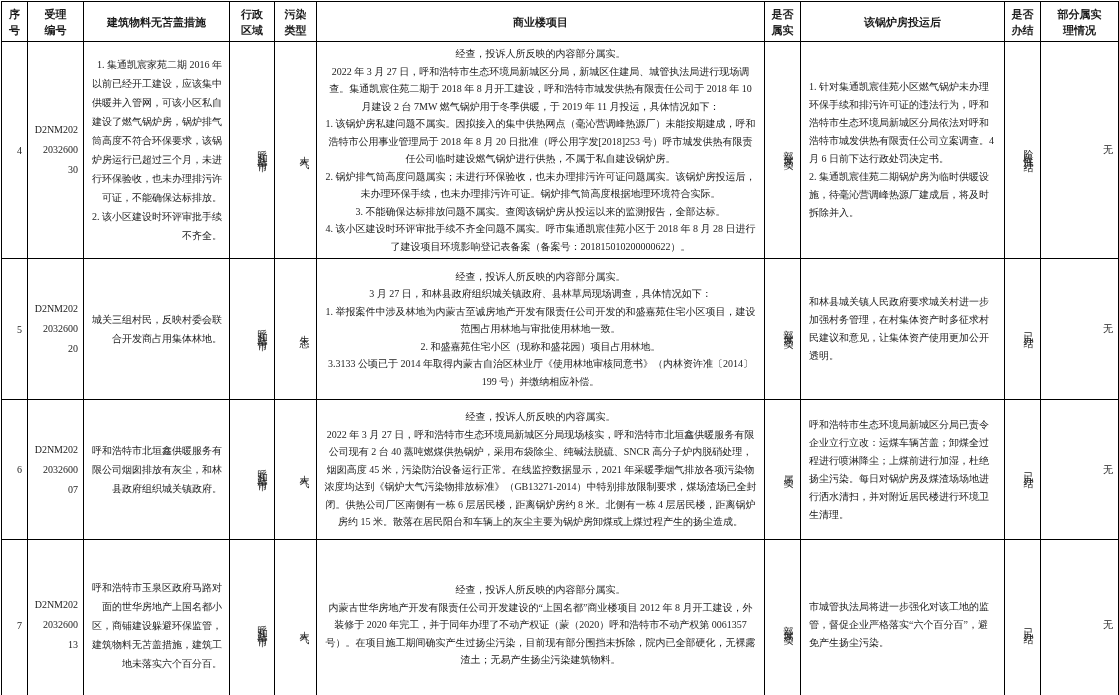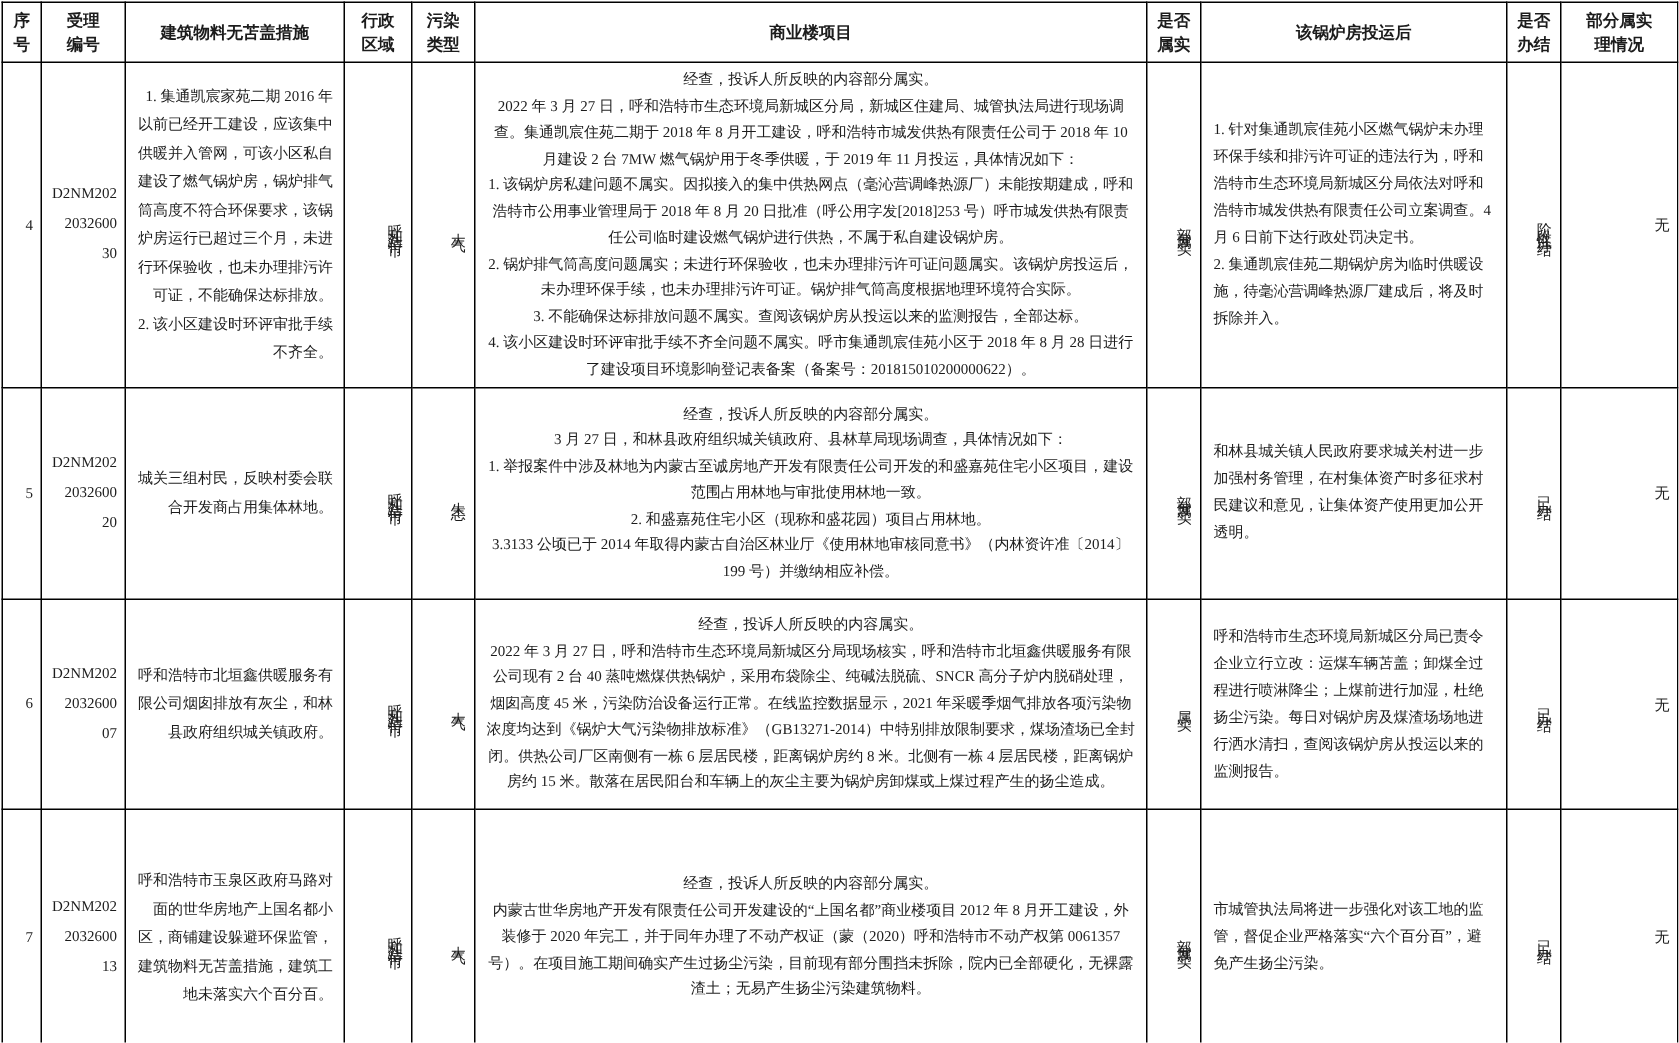--- a/index.html
+++ b/index.html
@@ -120,21 +120,21 @@
       <td class="c">6</td>
       <td class="c pre caseid">D2NM202
 2032600
 07</td>
       <td class="prob">呼和浩特市北垣鑫供暖服务有限公司烟囱排放有灰尘，和林县政府组织城关镇政府。</td>
       <td class="c"><span class="vert">呼和浩特市</span></td>
       <td class="c"><span class="vert">大气</span></td>
       <td class="inv">经查，投诉人所反映的内容属实。
 2022 年 3 月 27 日，呼和浩特市生态环境局新城区分局现场核实，呼和浩特市北垣鑫供暖服务有限公司现有 2 台 40 蒸吨燃煤供热锅炉，采用布袋除尘、纯碱法脱硫、SNCR 高分子炉内脱硝处理，烟囱高度 45 米，污染防治设备运行正常。在线监控数据显示，2021 年采暖季烟气排放各项污染物浓度均达到《锅炉大气污染物排放标准》（GB13271-2014）中特别排放限制要求，煤场渣场已全封闭。供热公司厂区南侧有一栋 6 层居民楼，距离锅炉房约 8 米。北侧有一栋 4 层居民楼，距离锅炉房约 15 米。散落在居民阳台和车辆上的灰尘主要为锅炉房卸煤或上煤过程产生的扬尘造成。</td>
       <td class="c"><span class="vert">属实</span></td>
-      <td class="hand">呼和浩特市生态环境局新城区分局已责令企业立行立改：运煤车辆苫盖；卸煤全过程进行喷淋降尘；上煤前进行加湿，杜绝扬尘污染。每日对锅炉房及煤渣场场地进行洒水清扫，查阅该锅炉房从投运以来的监测报告。</td>
+      <td class="hand">呼和浩特市生态环境局新城区分局已责令企业立行立改：运煤车辆苫盖；卸煤全过程进行喷淋降尘；上煤前进行加湿，杜绝扬尘污染。每日对锅炉房及煤渣场场地进行洒水清扫，并对附近居民楼进行环境卫生清理。</td>
       <td class="c"><span class="vert">已办结</span></td>
       <td class="c">无</td>
     </tr>
     <tr class="r3">
       <td class="c">7</td>
       <td class="c pre caseid">D2NM202
 2032600
 13</td>
       <td class="prob">呼和浩特市玉泉区政府马路对面的世华房地产上国名都小区，商铺建设躲避环保监管，建筑物料无苫盖措施，建筑工地未落实六个百分百。</td>
       <td class="c"><span class="vert">呼和浩特市</span></td>

